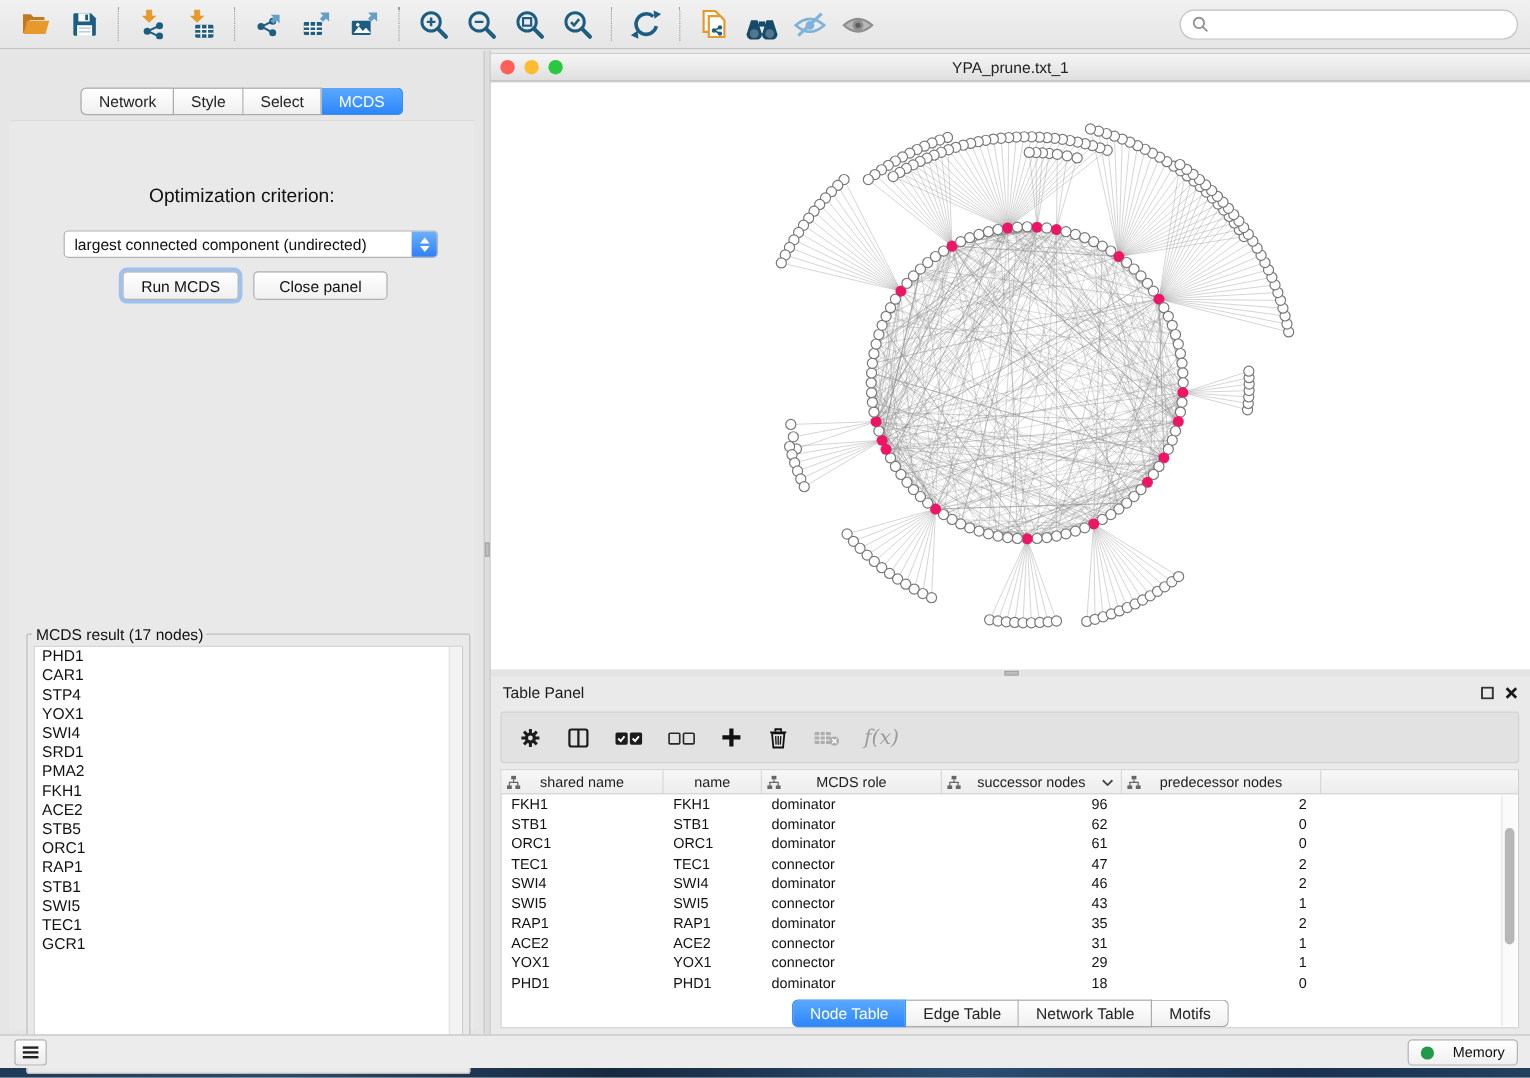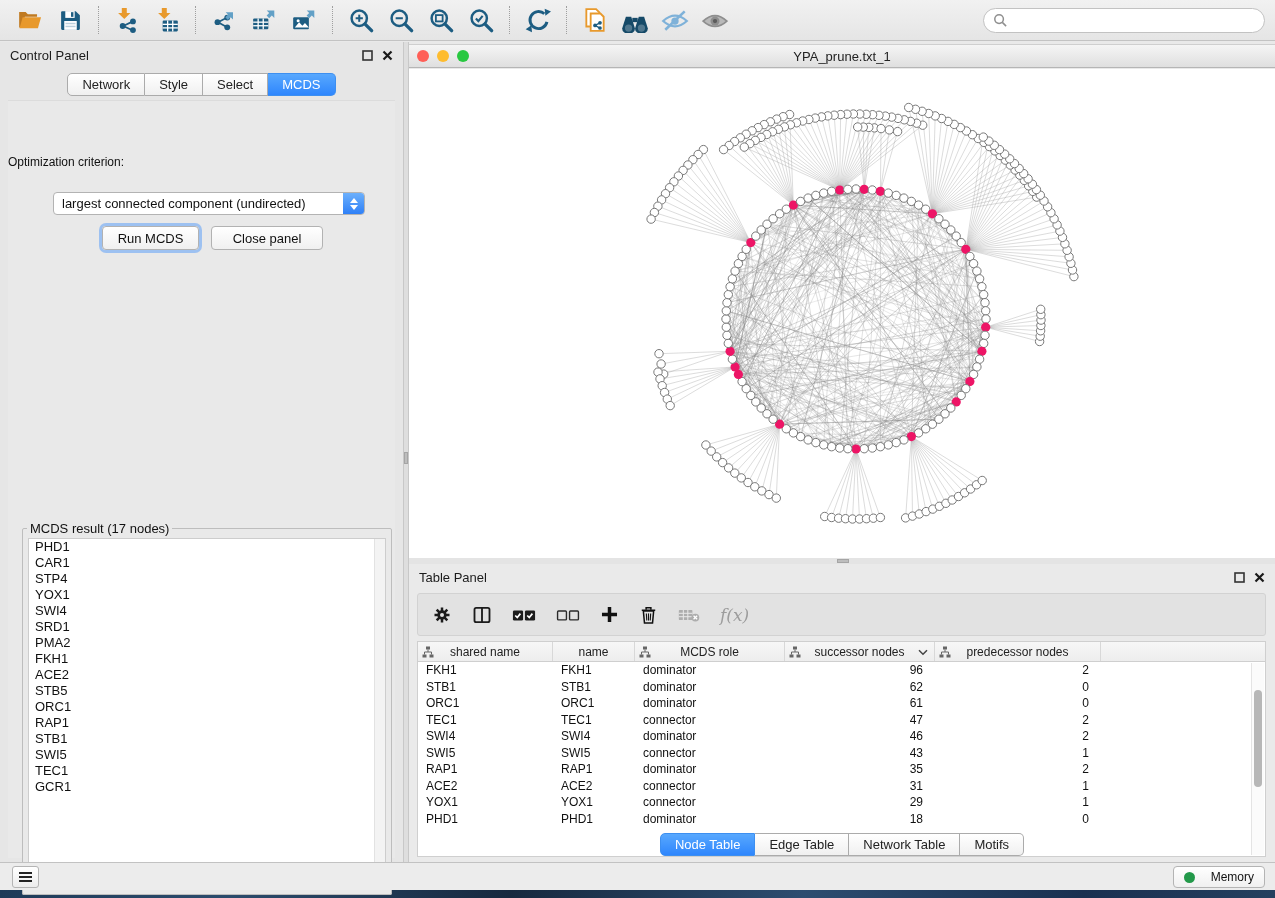--- a/index.html
+++ b/index.html
@@ -30,21 +30,21 @@
   .panel-header { height:26px; display:flex; align-items:center; padding:0 10px; font-size:13px; color:#1c1c1c; }
   .panel-header .ph-icons { margin-left:auto; display:flex; align-items:center; gap:9px; }
   .seg-tabs { display:flex; justify-content:center; }
   .seg { height:23px; line-height:21px; padding:0 14px; font-size:13px; color:#222;
     background:linear-gradient(#ffffff,#f0f0f0); border:1px solid #ababab; border-left:none; cursor:default; }
   .seg:first-child { border-left:1px solid #ababab; border-radius:5px 0 0 5px; }
   .seg:last-child { border-radius:0 5px 5px 0; }
   .seg.active { background:linear-gradient(#58a8fe,#2e86fd); border-color:#3d8ff0; color:#fff; }
   .cp-tabs { position:absolute; top:31px; left:0; right:0; }
   .cp-body { position:absolute; top:58px; left:8px; right:8px; bottom:4px; background:#e9e9e9; border-top:1px solid #dcdcdc; }
-  .opt-label { position:absolute; top:54px; left:0; right:0; text-align:left; font-size:12px; color:#111; }
+  .opt-label { position:absolute; top:54px; left:0; right:0; text-align:center; font-size:16px; color:#111; }
   .dropdown { position:absolute; left:45px; top:91px; width:312px; height:23px; background:#fff;
     border:1px solid #b3b3b3; border-radius:4px; display:flex; align-items:center; cursor:default; }
   .dropdown .dd-text { flex:1; font-size:13px; padding-left:8px; color:#111; white-space:nowrap; overflow:hidden; }
   .dd-cap { width:21px; height:21px; border-radius:0 3px 3px 0; background:linear-gradient(#6cb0fc,#2f80f7);
     display:flex; flex-direction:column; align-items:center; justify-content:center; gap:2px; }
   .dd-cap .up { width:0;height:0;border-left:4px solid transparent;border-right:4px solid transparent;border-bottom:5px solid #fff; }
   .dd-cap .dn { width:0;height:0;border-left:4px solid transparent;border-right:4px solid transparent;border-top:5px solid #fff; }
   .btn { position:absolute; height:24px; background:linear-gradient(#ffffff,#f0f0f0); border:1px solid #b2b2b2;
     border-radius:4px; font-size:13px; color:#111; display:flex; align-items:center; justify-content:center; cursor:default; }
   .btn-run { left:94px; top:125px; width:97px; box-shadow:0 0 0 3px rgba(106,166,246,.6); }
@@ -261,31 +261,20 @@
           <circle cx="6.5" cy="6.5" r="4.6" fill="none" stroke="#8f8f8f" stroke-width="1.6"></circle>
           <line x1="10" y1="10" x2="14" y2="14" stroke="#8f8f8f" stroke-width="1.6"></line>
         </svg>
       <input placeholder="" style="">
     </div>
   </div>
 
   <div class="main">
 
     <div class="control">
-      <div class="panel-header">
-        <span>Control Panel</span>
-        <span class="ph-icons">
-          <svg width="11" height="11" viewBox="0 0 11 11">
-              <rect x="1" y="1" width="9" height="9" fill="none" stroke="#333" stroke-width="1.6"></rect>
-            </svg>
-          <svg width="11" height="11" viewBox="0 0 11 11">
-              <path d="M1.5 1.5l8 8M9.5 1.5l-8 8" stroke="#1a1a1a" stroke-width="2.2"></path>
-            </svg>
-        </span>
-      </div>
       <div class="seg-tabs cp-tabs">
         <div class="seg">Network</div>
         <div class="seg">Style</div>
         <div class="seg">Select</div>
         <div class="seg active">MCDS</div>
       </div>
       <div class="cp-body">
         <div class="opt-label">Optimization criterion:</div>
         <div class="dropdown">
           <span class="dd-text">largest connected component (undirected)</span>

